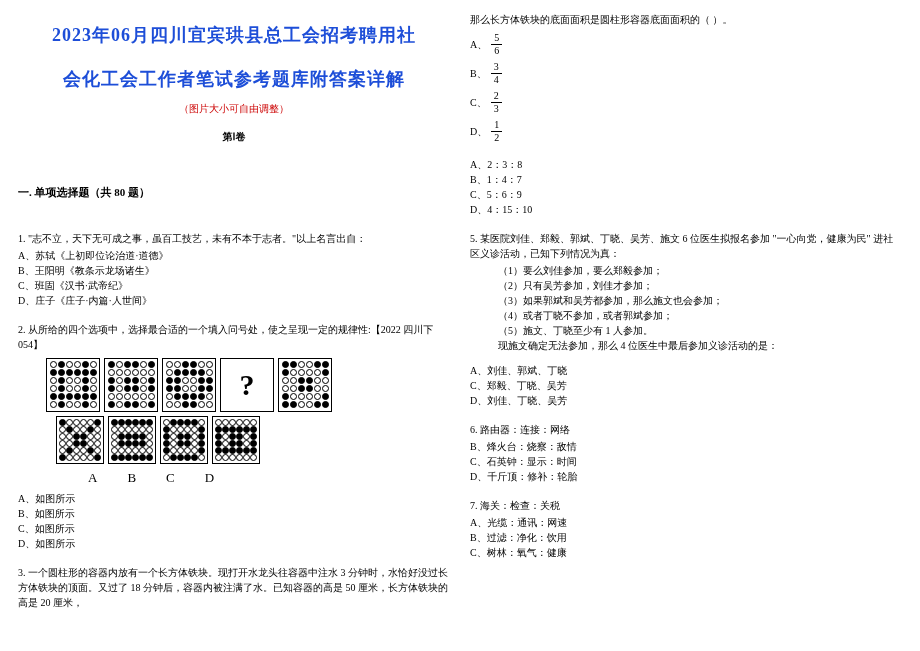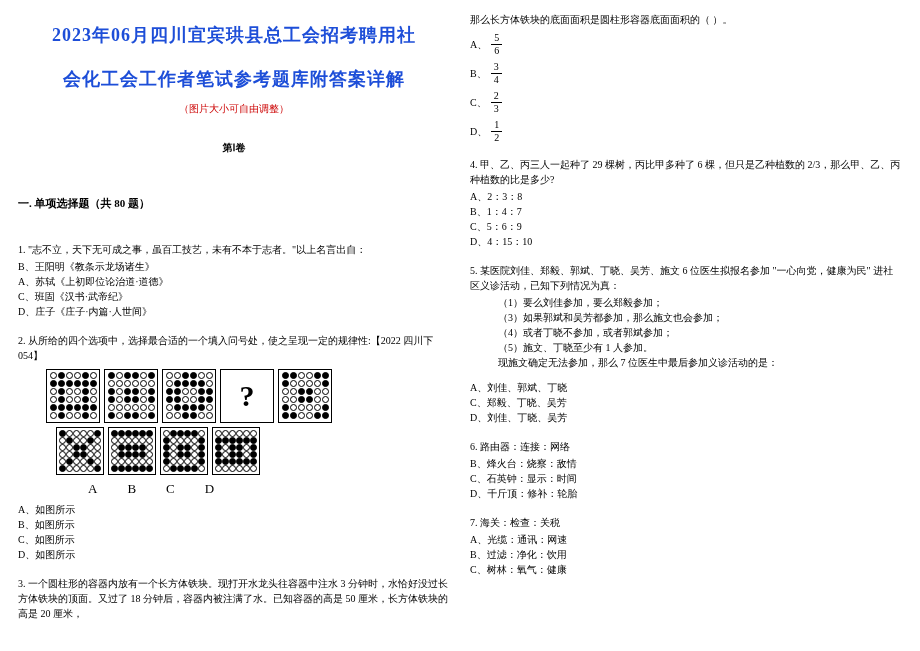--- a/index.html
+++ b/index.html
@@ -28,21 +28,21 @@
       text-align: center;
       line-height: 2.2;
       letter-spacing: 1px;
       margin-top: 4px;
     }
     .subtitle {
       color: #cc0000;
       text-align: center;
       font-size: 10px;
       margin-top: 2px;
-      margin-bottom: 24px;
+      margin-bottom: 13px;
     }
     .volume {
       text-align: center;
       font-size: 10px;
       font-weight: bold;
       margin-bottom: 40px;
     }
     .section-head {
       font-size: 11px;
       font-weight: bold;
@@ -98,22 +98,22 @@
 <div class="col col-left">
   <div class="title">2023年06月四川宜宾珙县总工会招考聘用社</div>
   <div class="title">会化工会工作者笔试参考题库附答案详解</div>
   <div class="subtitle">（图片大小可自由调整）</div>
   <div class="volume">第Ⅰ卷</div>
 
   <div class="section-head">一. 单项选择题（共 80 题）</div>
 
   <div class="q tight">
     <div class="q-stem">1. "志不立，天下无可成之事，虽百工技艺，未有不本于志者。"以上名言出自：</div>
+    <span class="opt">A、苏轼《上初即位论治道·道德》</span>
     <span class="opt">B、王阳明《教条示龙场诸生》</span>
-    <span class="opt">A、苏轼《上初即位论治道·道德》</span>
     <span class="opt">C、班固《汉书·武帝纪》</span>
     <span class="opt">D、庄子《庄子·内篇·人世间》</span>
   </div>
 
   <div class="q">
     <div class="q-stem">2. 从所给的四个选项中，选择最合适的一个填入问号处，使之呈现一定的规律性:【2022 四川下 054】</div>
     <div class="imgbox">
       <div class="imgrow">
         <div class="cell">
             <div class="dots">
@@ -483,34 +483,34 @@
   </div>
   <div class="fracline" style="margin-bottom:14px;">
     <span>D、</span>
     <span class="frac">
         <span class="n">1</span>
         <span class="de">2</span>
       </span>
   </div>
 
   <div class="q tight">
-    <div class="q-stem">4. 甲、乙、丙三人一起种了 29 棵树，丙比甲多种了 6 棵，但只是乙种植数的 2/3，那么甲、乙、丙种植数的比是多少?</div>
     <span class="opt">A、2：3：8</span>
     <span class="opt">B、1：4：7</span>
     <span class="opt">C、5：6：9</span>
     <span class="opt">D、4：15：10</span>
   </div>
 
   <div class="q tight">
     <div class="q-stem">5. 某医院刘佳、郑毅、郭斌、丁晓、吴芳、施文 6 位医生拟报名参加 "一心向党，健康为民" 进社区义诊活动，已知下列情况为真：</div>
     <div class="sub-indent">（1）要么刘佳参加，要么郑毅参加；</div>
+    <div class="sub-indent">（2）只有吴芳参加，刘佳才参加；</div>
     <div class="sub-indent">（3）如果郭斌和吴芳都参加，那么施文也会参加；</div>
     <div class="sub-indent">（4）或者丁晓不参加，或者郭斌参加；</div>
     <div class="sub-indent">（5）施文、丁晓至少有 1 人参加。</div>
-    <div class="sub-indent" style="margin-bottom:10px;">现施文确定无法参加，那么 7 位医生中最后参加义诊活动的是：</div>
+    <div class="sub-indent" style="margin-bottom:10px;">现施文确定无法参加，那么 4 位医生中最后参加义诊活动的是：</div>
     <span class="opt">A、刘佳、郭斌、丁晓</span>
     <span class="opt">C、郑毅、丁晓、吴芳</span>
     <span class="opt">D、刘佳、丁晓、吴芳</span>
   </div>
 
   <div class="q tight">
     <div class="q-stem">6. 路由器：连接：网络</div>
     <span class="opt">B、烽火台：烧察：敌情</span>
     <span class="opt">C、石英钟：显示：时间</span>
     <span class="opt">D、千斤顶：修补：轮胎</span>

